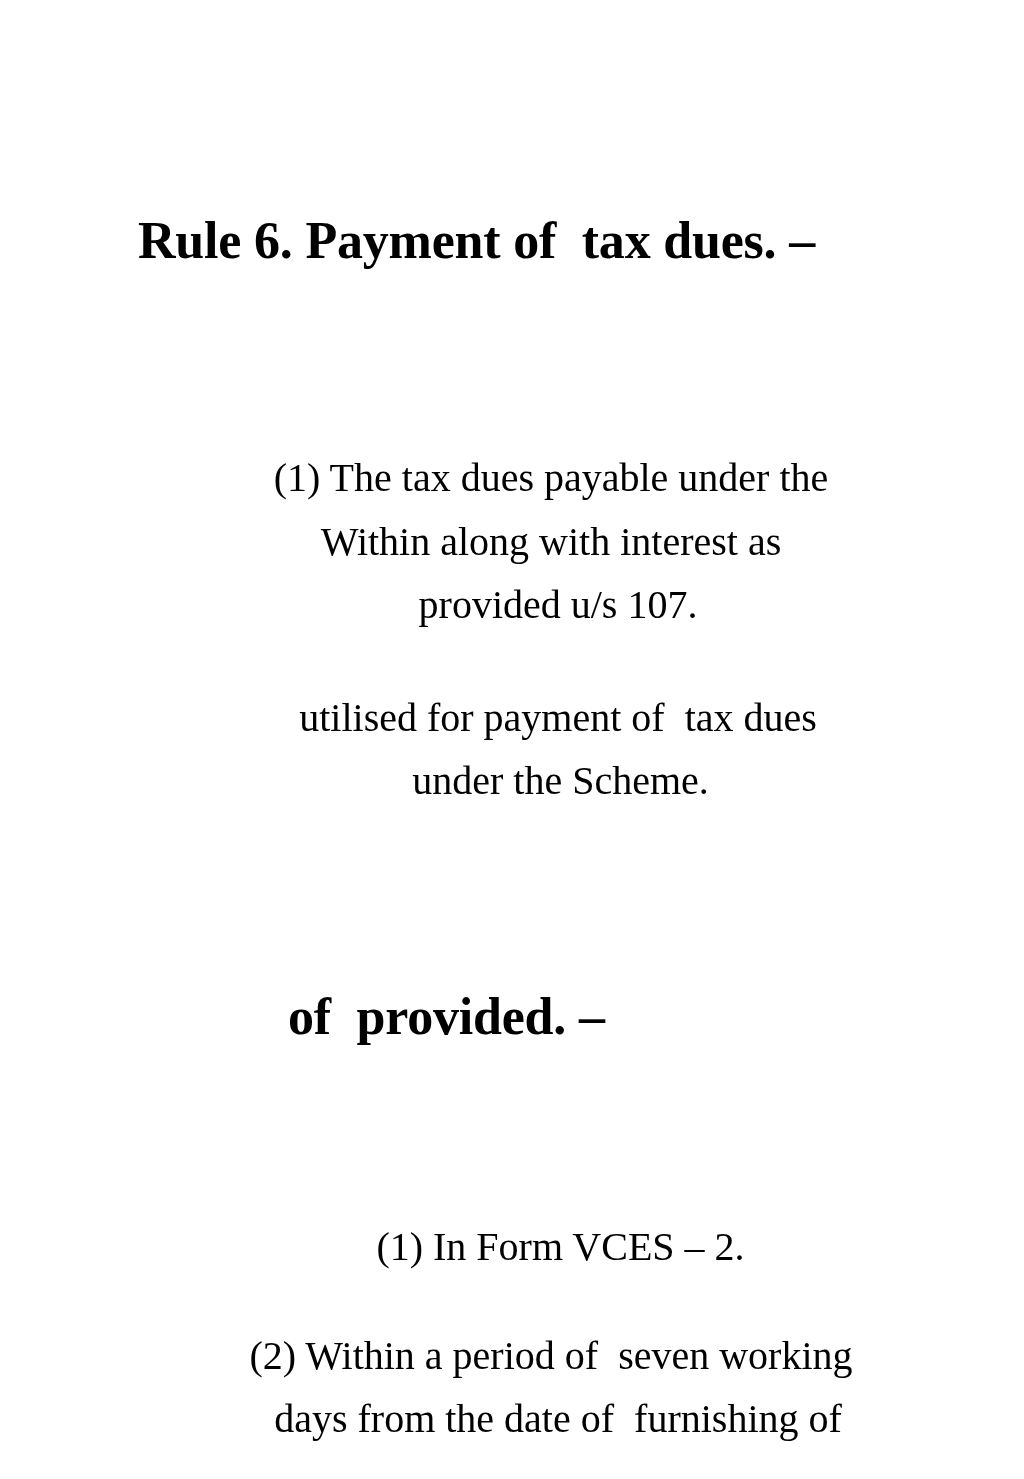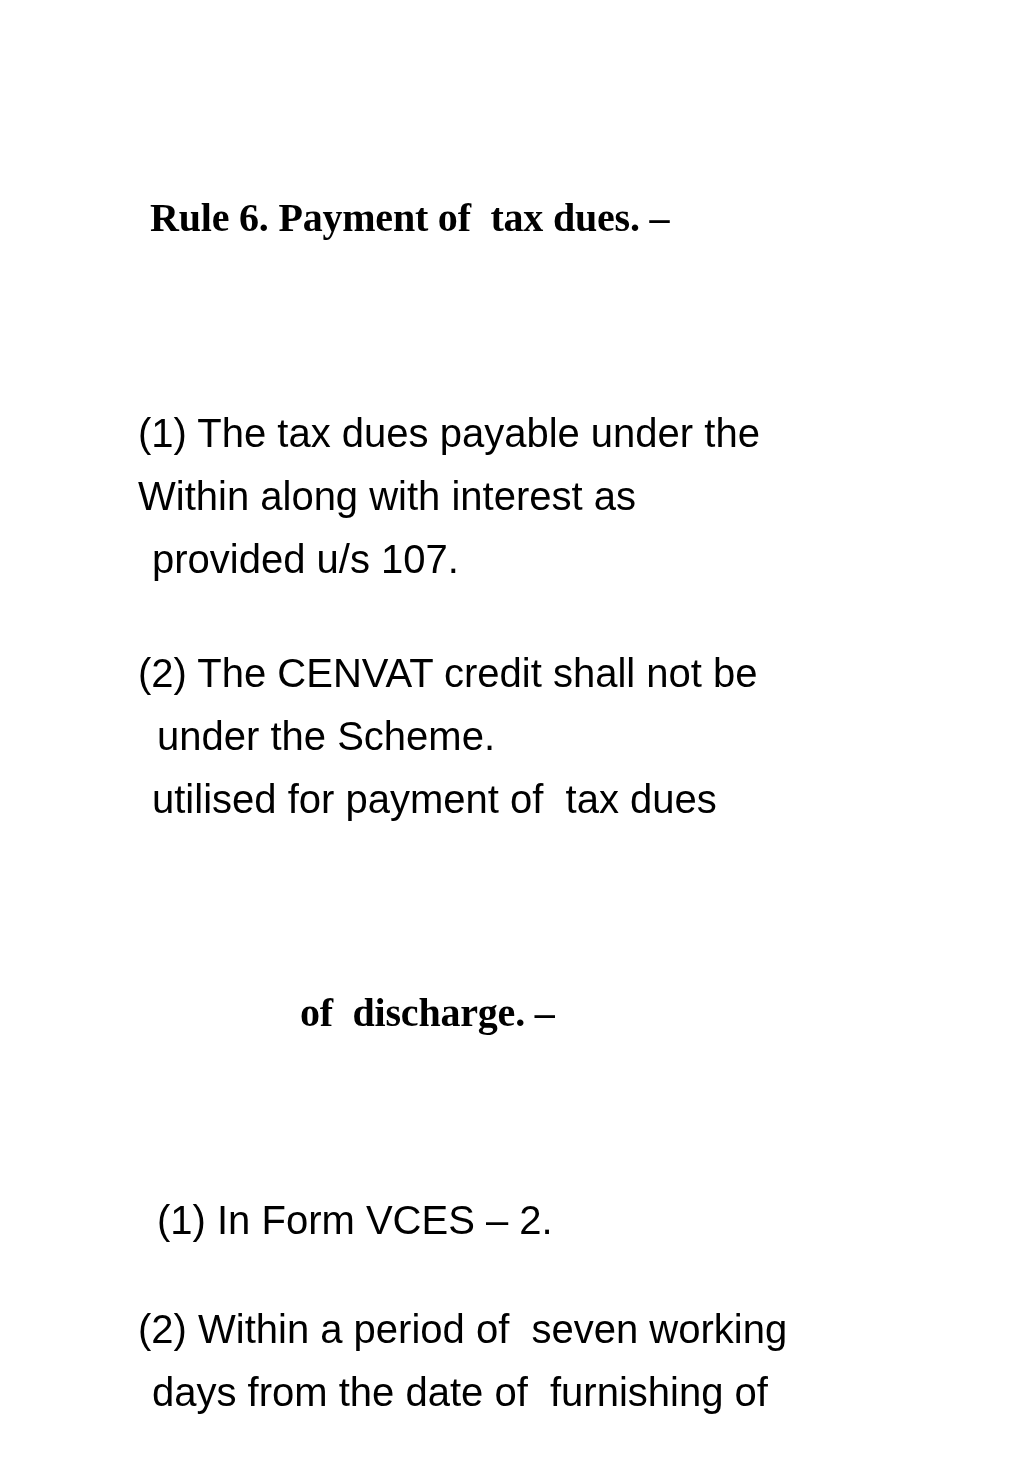--- a/index.html
+++ b/index.html
@@ -22,42 +22,43 @@
     height: 1479px;
     background: #ffffff;
     box-sizing: border-box;
     padding: 92px 60px 0 138px;
   }
 
   
   .rule-heading {
     font-family: "Liberation Serif", "DejaVu Serif", serif;
     font-weight: bold;
-    font-size: 40px;
+    font-size: 52px;
     line-height: 1.14;
     letter-spacing: -0.2px;
     color: #000000;
-    margin: 12px;
+    margin: 0;
     white-space: pre-wrap;
   }
   .rule-heading .hline {
     display: block;
   }
   .rule-heading .hline.centered {
     padding-left: 150px;
   }
 
   
   .clause {
-    font-family: Liberation Sans, sans-serif;
+    font-family: Liberation Serif, serif;
     font-weight: normal;
     font-size: 40px;
     line-height: 1.58;
     color: #000000;
     margin: 0;
+    text-align: center;
   }
   .clause .line {
     display: block;
     white-space: pre-wrap;
   }
   .clause .line.indent-sm {
     padding-left: 14px;
   }
   .clause .line.indent-md {
     padding-left: 19px;
@@ -85,29 +86,28 @@
 
   <div class="clause">
     <span class="line">(1) The tax dues payable under the</span>
     <span class="line">Within along with interest as</span>
     <span class="line indent-sm">provided u/s 107.</span>
   </div>
 
   <div class="spacer gap-after-clause1"></div>
 
   <div class="clause">
-    <span class="line">(2) The CENVAT credit shall not be</span>
+    <span class="line indent-sm">utilised for payment of  tax dues</span>
     <span class="line indent-md">under the Scheme.</span>
-    <span class="line indent-sm">utilised for payment of  tax dues</span>
   </div>
 
   <div class="spacer gap-after-clause2"></div>
 
   <div class="rule-heading">
-    <span class="hline centered">of  discharge. –</span>
+    <span class="hline centered">of  provided. –</span>
   </div>
 
   <div class="spacer gap-after-rule7-heading"></div>
 
   <div class="clause">
     <span class="line indent-md">(1) In Form VCES – 2.</span>
   </div>
 
   <div class="spacer gap-after-clause-form"></div>
 

